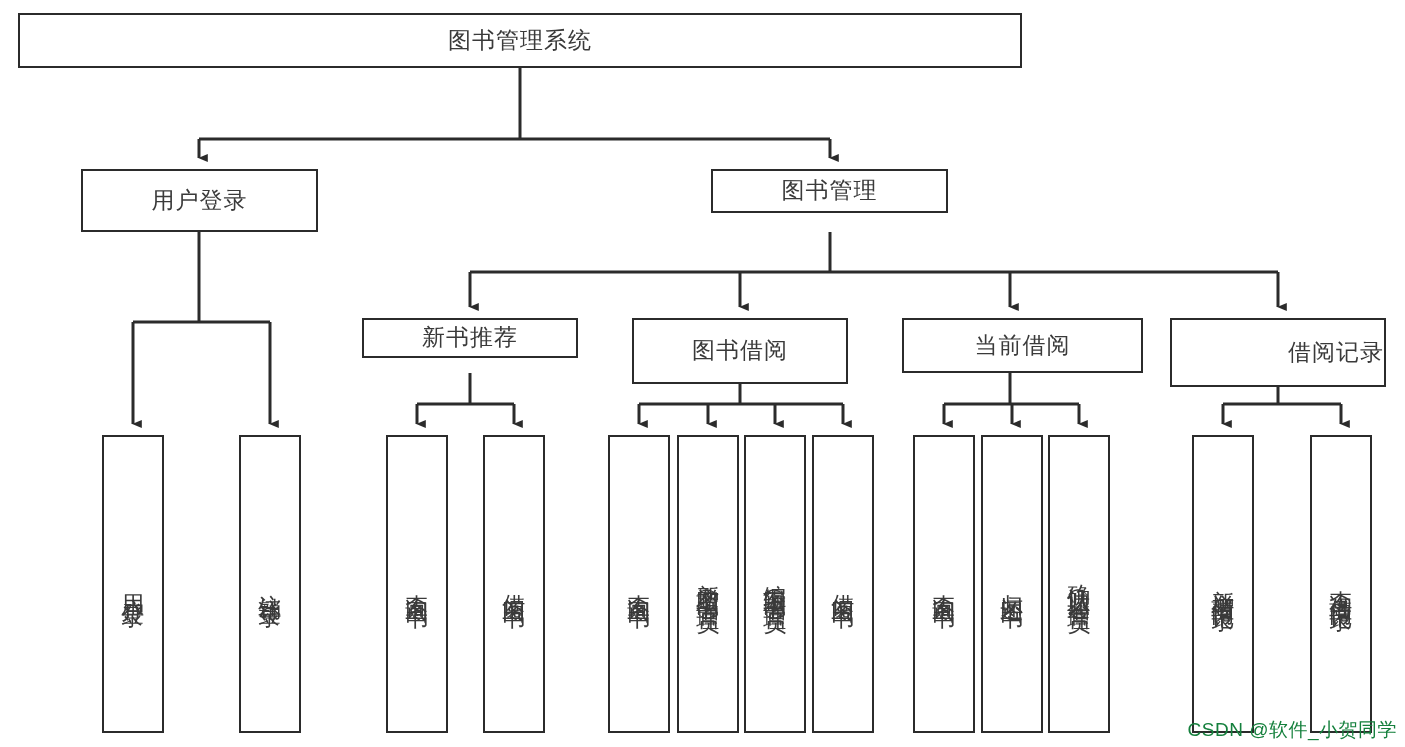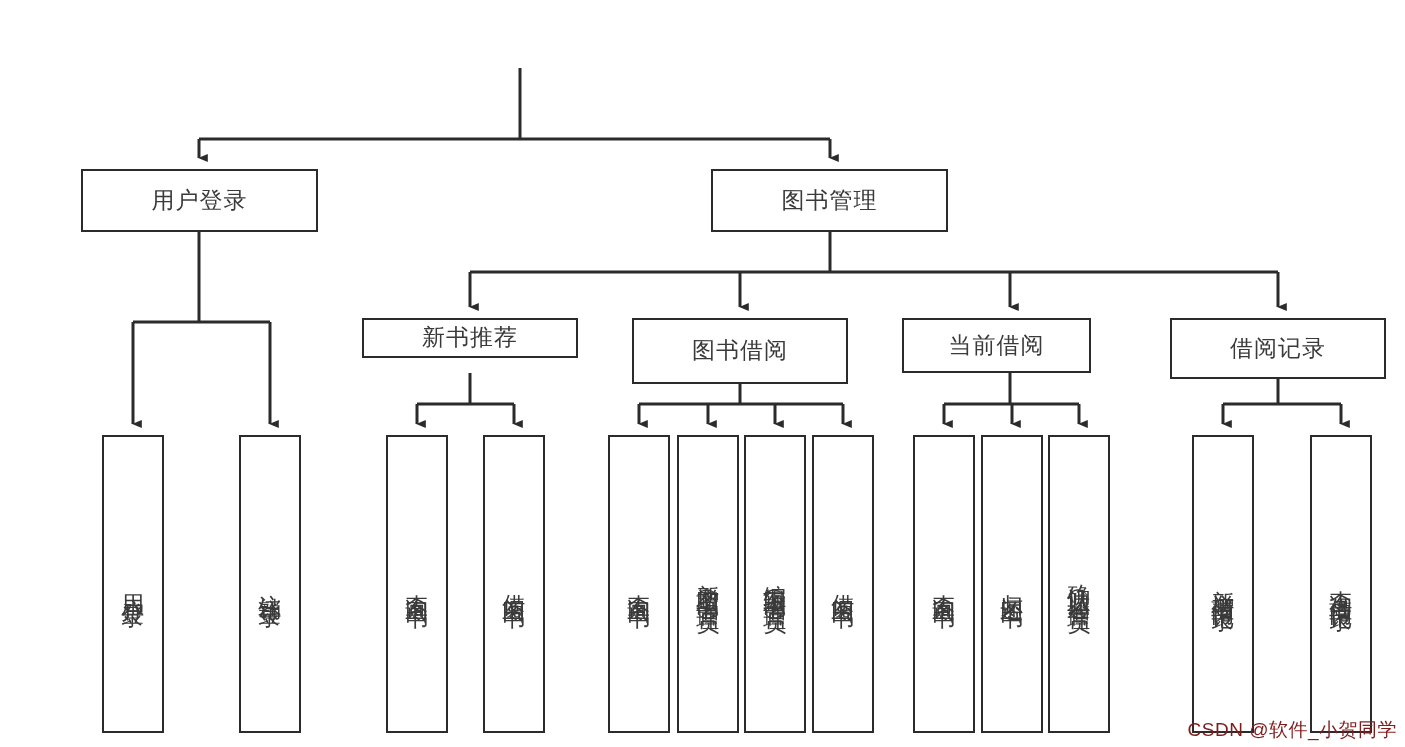--- a/index.html
+++ b/index.html
@@ -53,21 +53,21 @@
     writing-mode: vertical-rl;
     text-orientation: upright;
     display: block;
     max-height: 100%;
   }
   .watermark {
     position: absolute;
     right: 8px;
     bottom: 4px;
     font-size: 19px;
-    color: #7f1d1d;
+    color: #15803d;
     letter-spacing: 0.5px;
     z-index: 5;
     white-space: nowrap;
   }
 </style>
 </head>
 <body>
 
 <div id="canvas">
 
@@ -114,38 +114,41 @@
       <path d="M 1012 404 L 1012 424" marker-end="url(#arrow)"></path>
       <path d="M 1079 404 L 1079 424" marker-end="url(#arrow)"></path>
 
       <path d="M 1278 373 L 1278 404"></path>
       <path d="M 1223 404 L 1341 404"></path>
       <path d="M 1223 404 L 1223 424" marker-end="url(#arrow)"></path>
       <path d="M 1341 404 L 1341 424" marker-end="url(#arrow)"></path>
     </g>
   </svg>
 
+  <div class="node horizontal" style="left:18px; top:13px; width:1004px; height:55px;">
+    <span>图书管理系统</span>
+  </div>
 
   <div class="node horizontal" style="left:81px; top:169px; width:237px; height:63px;">
     <span>用户登录</span>
   </div>
-  <div class="node horizontal" style="left:711px; top:169px; width:237px; height:63px;">
+  <div class="node horizontal" style="left:711px; top:169px; width:237px; height:44px;">
     <span>图书管理</span>
   </div>
 
   <div class="node horizontal" style="left:362px; top:318px; width:216px; height:40px;">
     <span>新书推荐</span>
   </div>
   <div class="node horizontal" style="left:632px; top:318px; width:216px; height:66px;">
     <span>图书借阅</span>
   </div>
-  <div class="node horizontal" style="left:902px; top:318px; width:189px; height:55px;justify-content:center;">
+  <div class="node horizontal" style="left:902px; top:318px; width:241px; height:55px;justify-content:center;">
     <span>当前借阅</span>
   </div>
-  <div class="node horizontal" style="left:1170px; top:318px; width:216px; height:61px;">
+  <div class="node horizontal" style="left:1170px; top:318px; width:216px; height:69px;justify-content:flex-end;">
     <span>借阅记录</span>
   </div>
 
   <div class="node vertical" style="left:102px; top:435px; width:62px; height:298px;">
     <span class="vtext">用户登录</span>
   </div>
   <div class="node vertical" style="left:239px; top:435px; width:62px; height:298px;">
     <span class="vtext">注销登录</span>
   </div>
 

